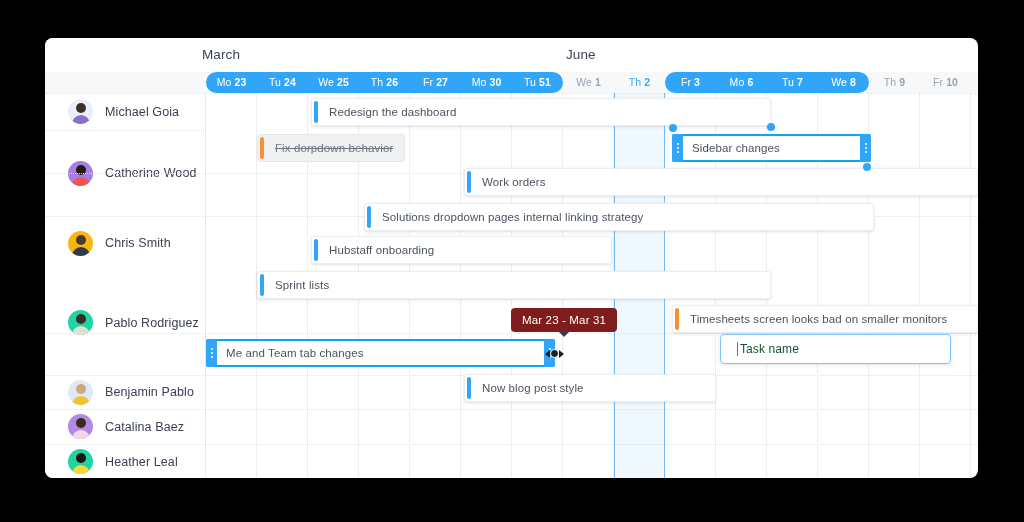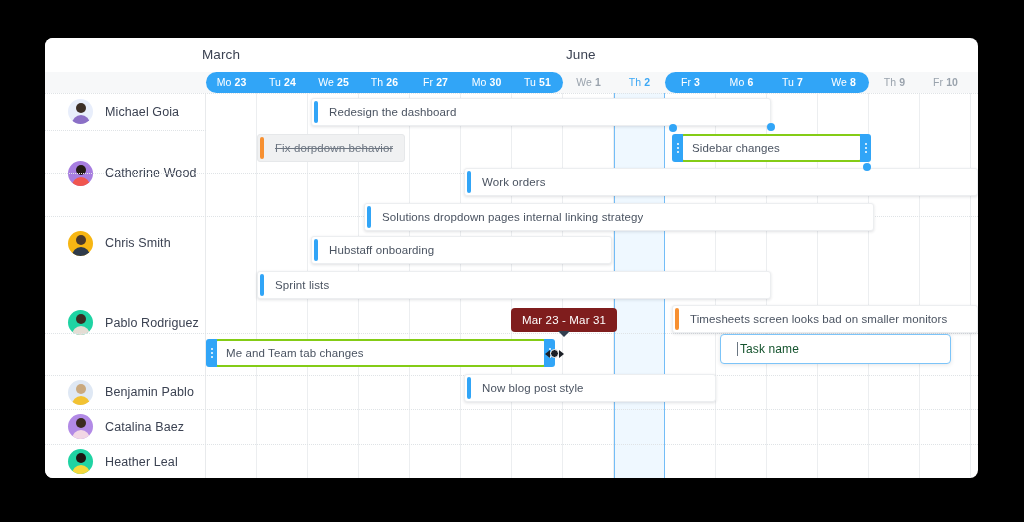--- a/index.html
+++ b/index.html
@@ -170,22 +170,22 @@
     box-shadow: none;
   }
   .bar.done .tlabel {
     text-decoration: line-through;
     color: #6d7682;
   }
 
   
   .bar.sel {
     background: #ffffff;
-    border: 2px solid #84cc16;
-    border-radius: 12px;
+    border: 2px solid #0ea5e9;
+    border-radius: 2px;
     box-shadow: none;
     z-index: 5;
   }
   .bar.sel .tlabel { margin-left: 18px; }
   .grip {
     position: absolute; top: -2px;
     width: 11px; height: 28px;
     background: #31a5f7;
     display: flex; flex-direction: column;
     align-items: center; justify-content: center;

